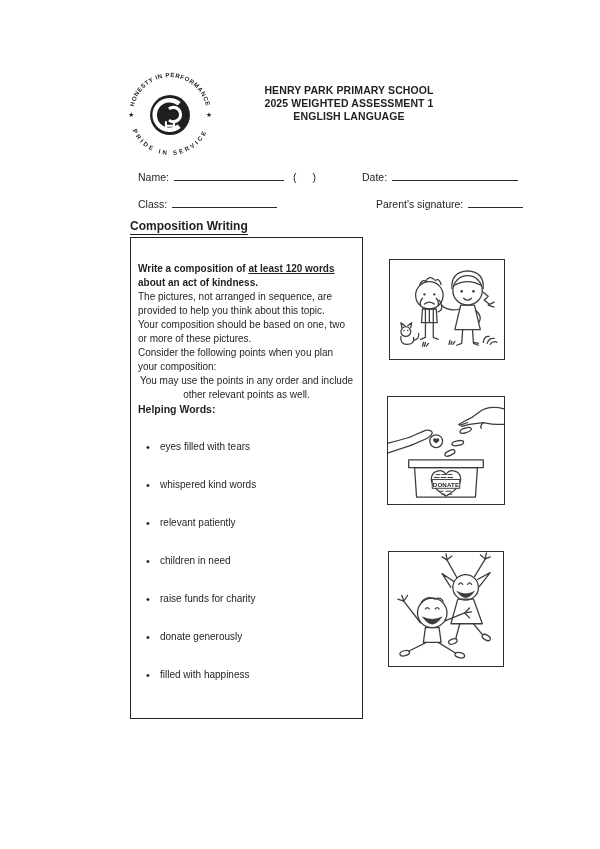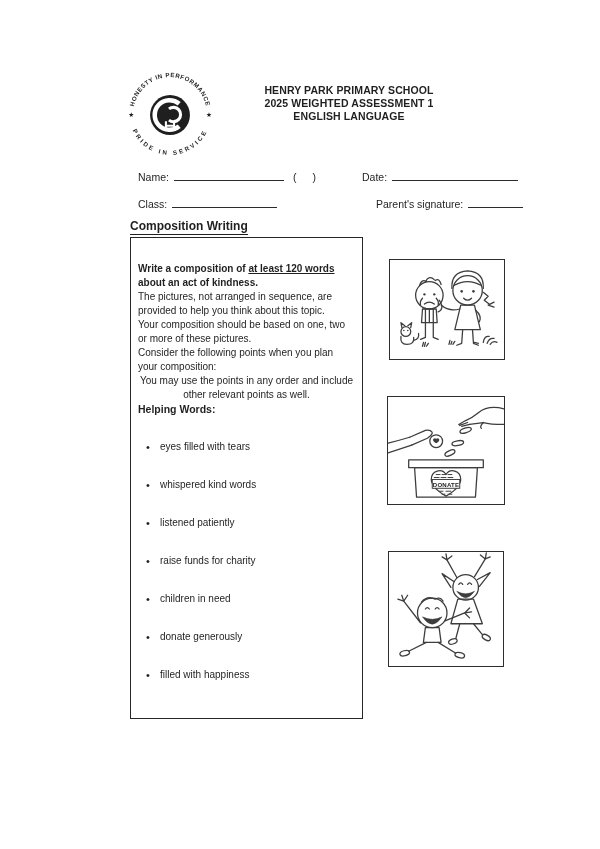--- a/index.html
+++ b/index.html
@@ -100,23 +100,23 @@
   <div class="abs task-box">
     <p class="prompt"><span>Write a composition of </span><span class="u">at least 120 words</span><span> about an act of kindness.</span></p>
     <p>The pictures, not arranged in sequence, are provided to help you think about this topic.</p>
     <p class="p2">Your composition should be based on one, two or more of these pictures.</p>
     <p class="consider">Consider the following points when you plan your composition:</p>
     <p class="note">You may use the points in any order and include other relevant points as well.</p>
     <p class="helping-title">Helping Words:</p>
     <ul class="helping">
       <li><span>eyes filled with tears</span></li>
       <li><span>whispered kind words</span></li>
-      <li><span>listened patiently</span></li>
+      <li><span>relevant patiently</span></li>
+      <li><span>children in need</span></li>
       <li><span>raise funds for charity</span></li>
-      <li><span>children in need</span></li>
       <li><span>donate generously</span></li>
       <li><span>filled with happiness</span></li>
     </ul>
   </div>
 
   <div class="abs frame f1">
     <svg viewBox="0 0 116 101">
       <g class="sketch">
 
         <circle cx="79" cy="31" r="15"></circle>

